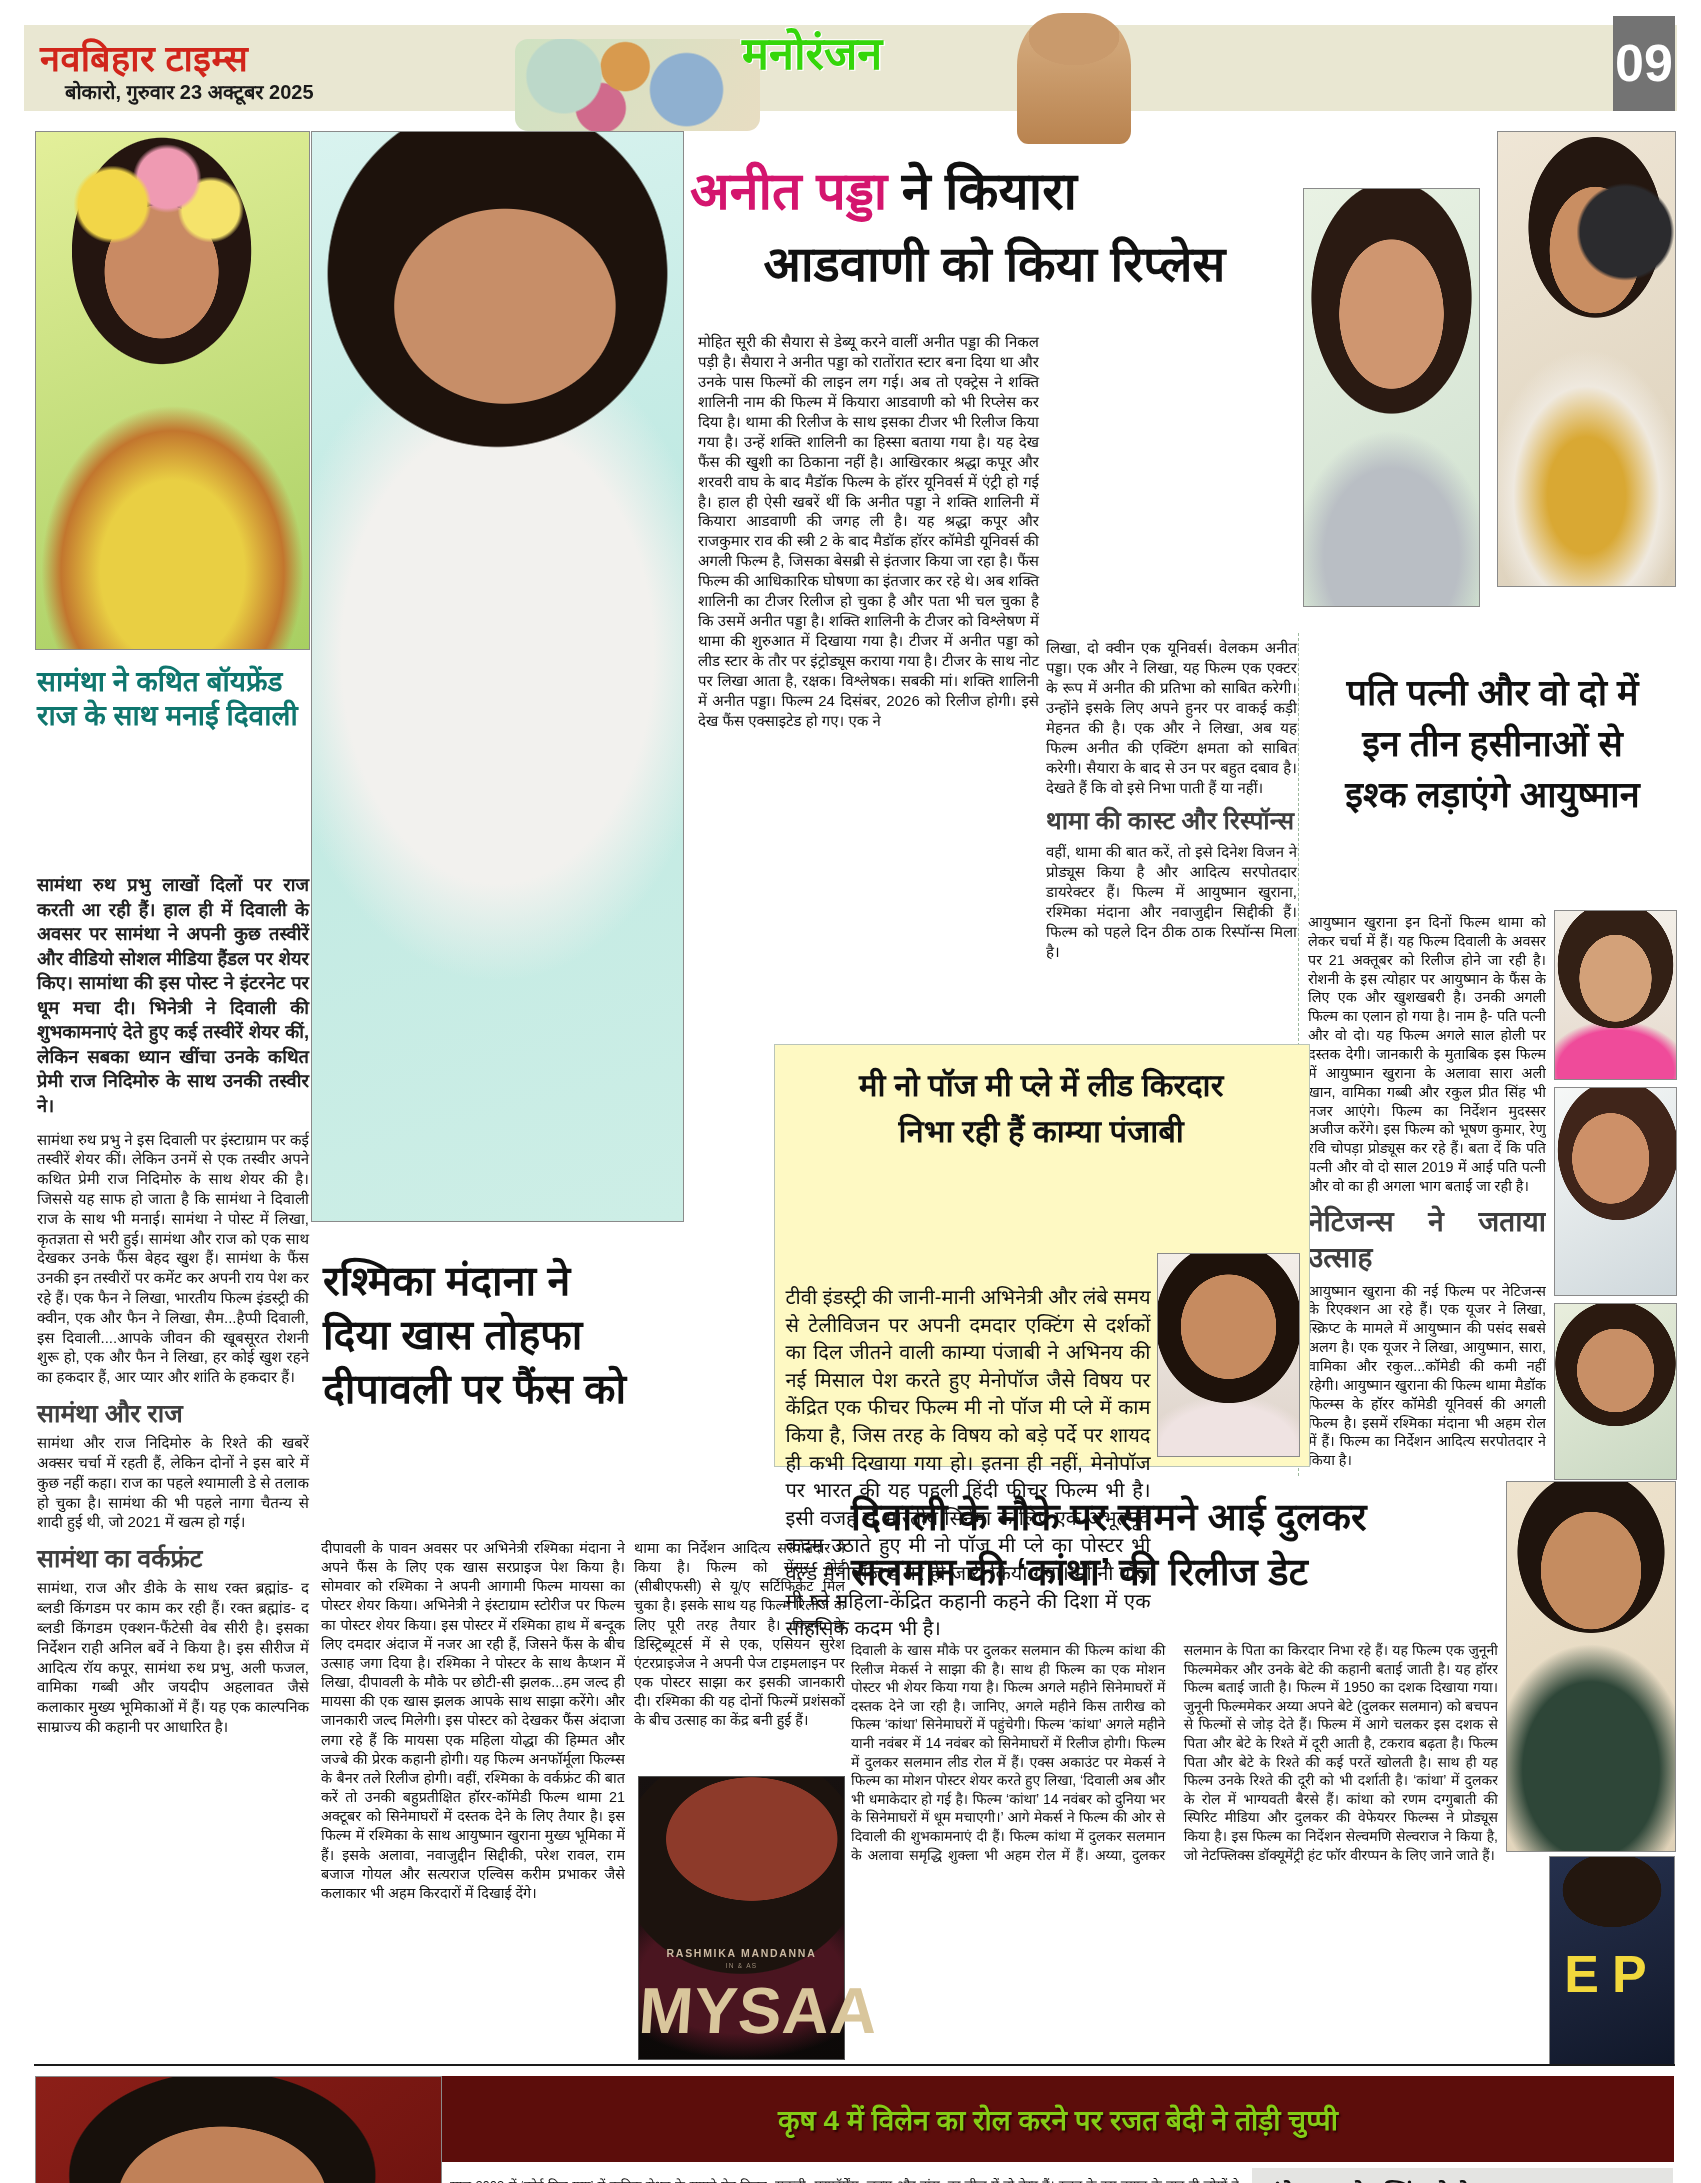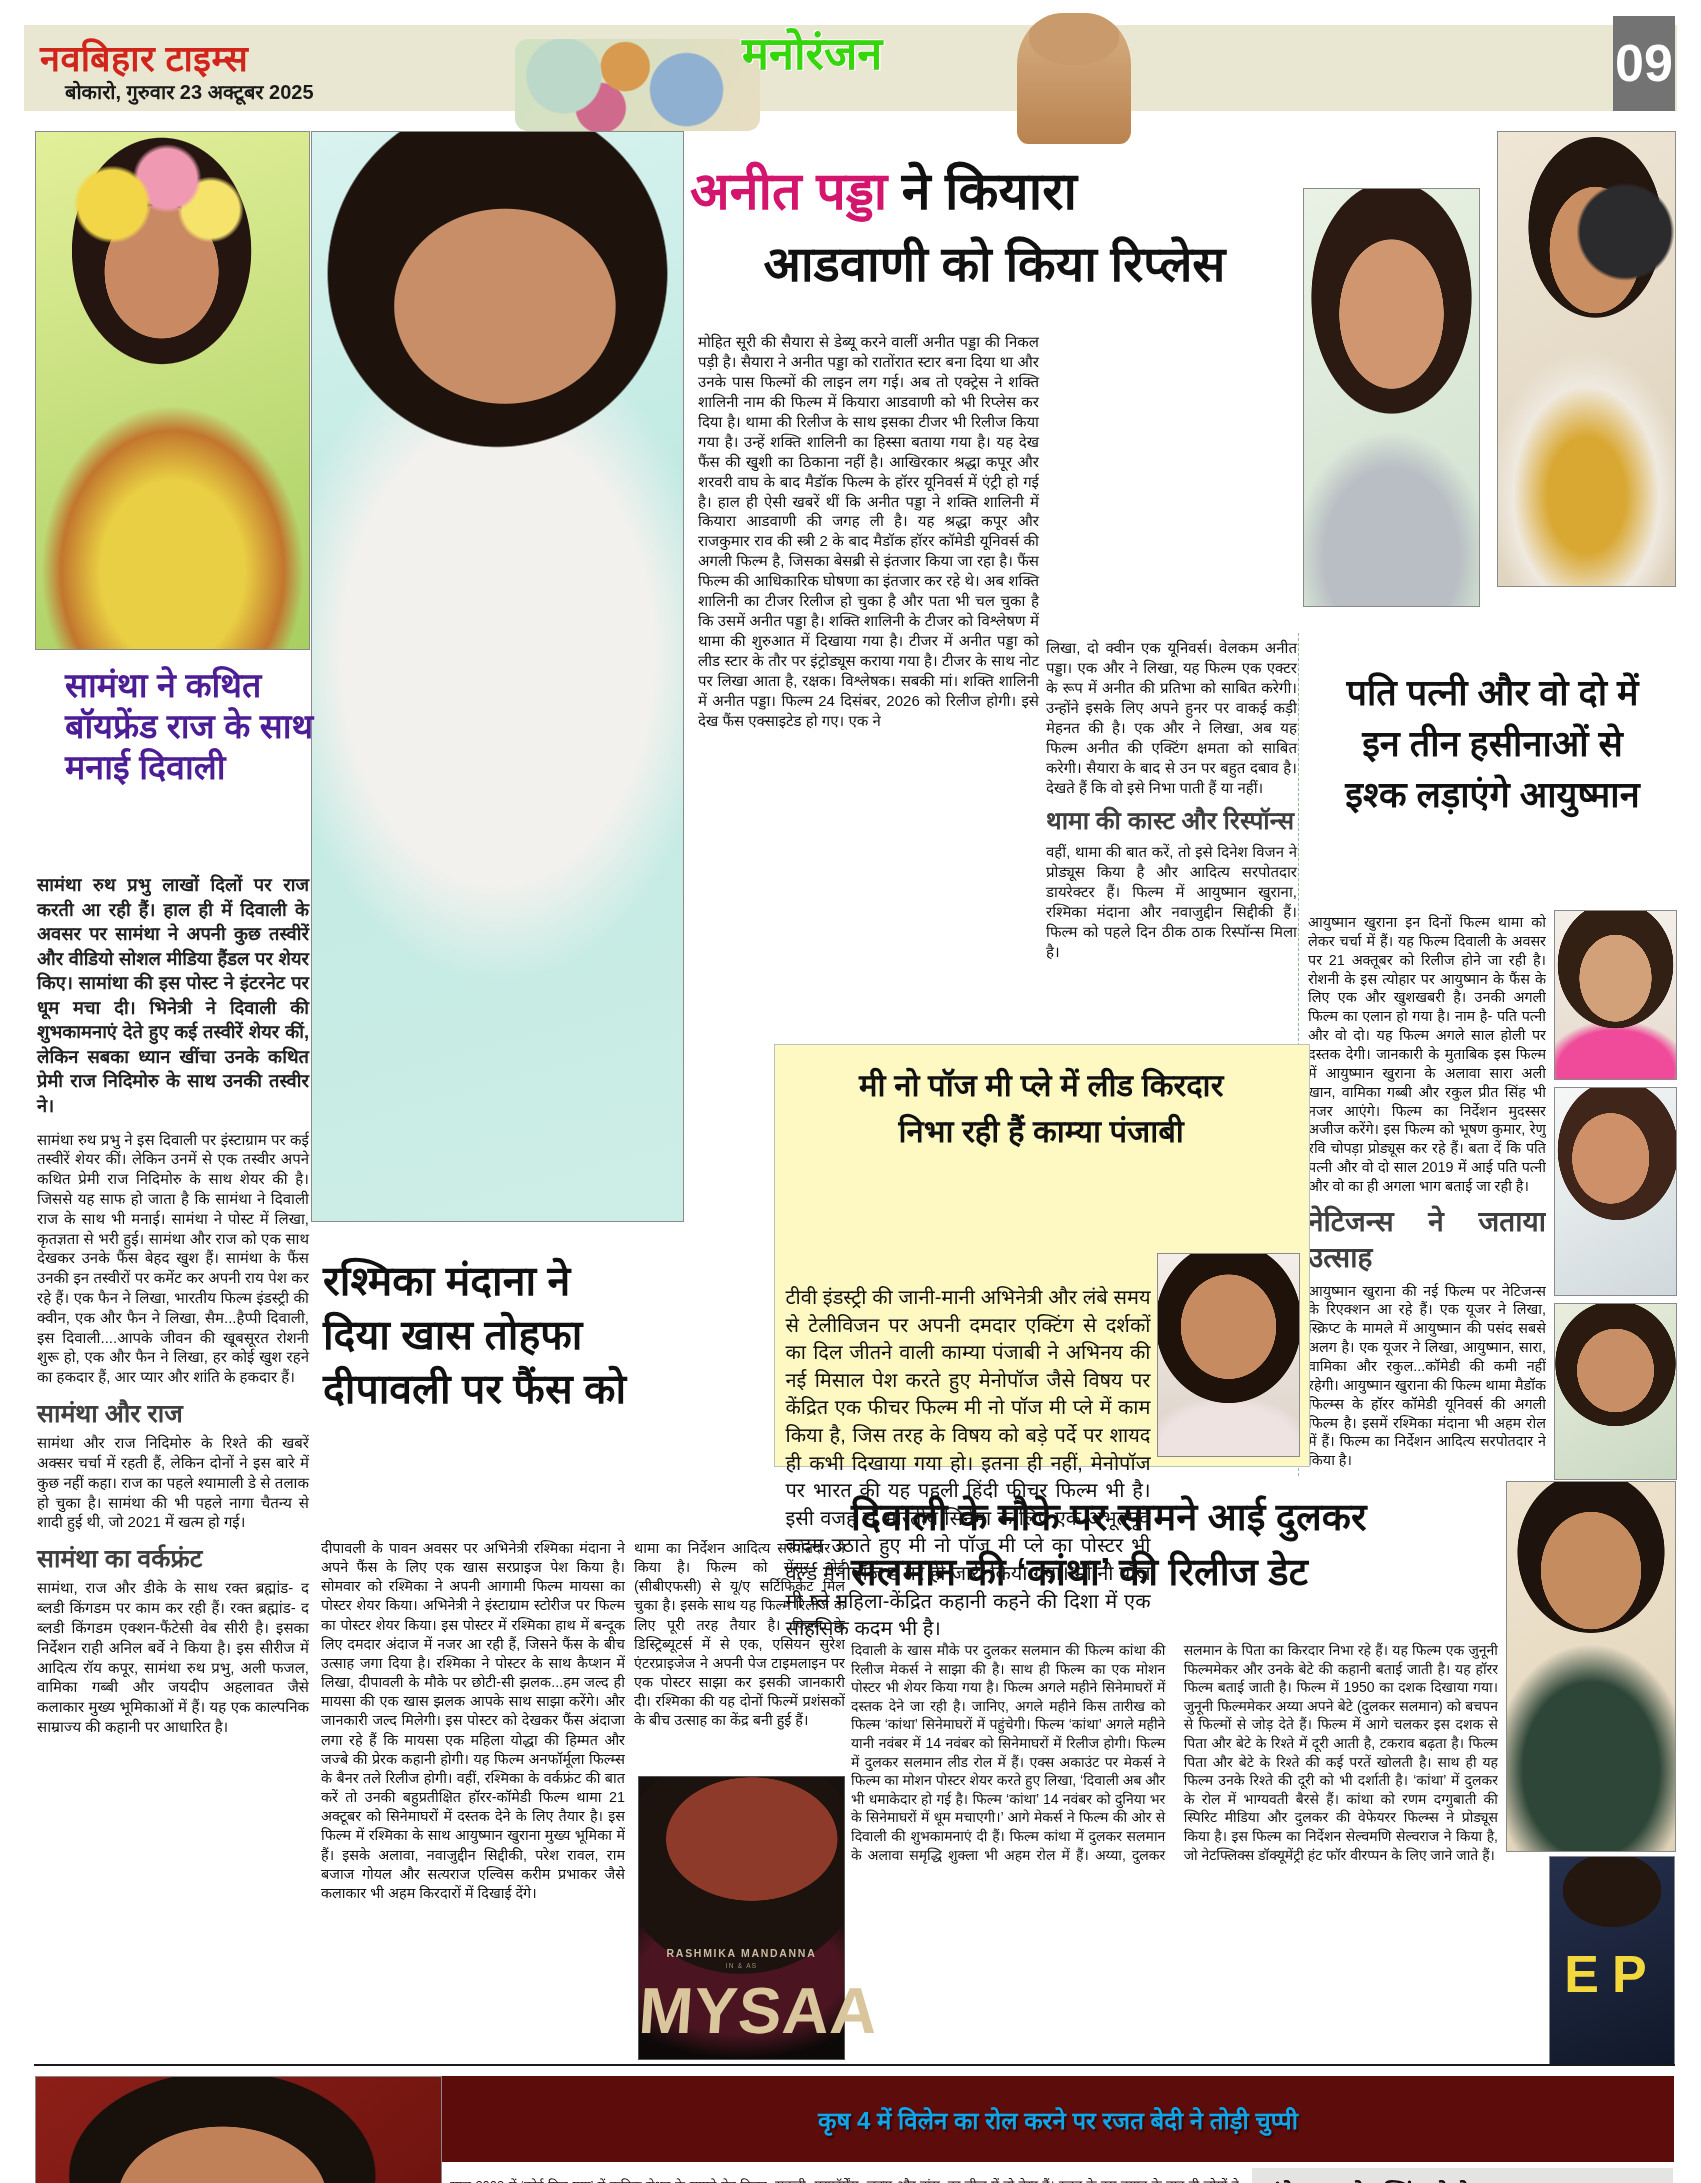--- a/index.html
+++ b/index.html
@@ -94,31 +94,31 @@
   .rajat-photo{left:35px;top:2076px;width:405px;height:615px;
      background:radial-gradient(ellipse 26% 12% at 46% 20%,#c08158 0 99%,transparent 100%),
        radial-gradient(ellipse 38% 17% at 46% 16%,#17100b 0 99%,transparent 100%),
        radial-gradient(ellipse 60% 40% at 50% 70%,#141414 0 60%,transparent 100%),
        linear-gradient(140deg,#8c1f18 0%,#6e130f 50%,#4f0d0a 100%);}
   
   .main-hl{left:690px;top:154px;width:609px;font-weight:bold;line-height:1.45;}
   .main-hl .l1{font-size:52px;}
   .main-hl .accent{color:#d4156e;}
   .main-hl .l2{font-size:49px;text-align:center;}
-  .sam-hl{left:37px;top:665px;width:275px;font-size:34px;font-weight:bold;line-height:1.2;color:#4c1d95;margin-left:28px;}
+  .sam-hl{left:37px;top:665px;width:275px;font-size:28px;font-weight:bold;line-height:1.2;color:#0f766e;}
   .ayush-hl{left:1309px;top:667px;width:367px;font-weight:bold;font-size:36px;line-height:1.42;text-align:center;}
   .kamya-box{left:774px;top:1044px;width:534px;height:421px;border:1.3px solid #b9c4b9;background:#fef9c3;}
   .kamya-hl{position:absolute;left:8.7px;top:17.5px;width:515px;text-align:center;
      font-size:31px;font-weight:bold;line-height:1.5;}
   .kamya-body{position:absolute;left:10.5px;top:199px;width:365px;font-size:20px;line-height:1.38;text-align:justify;margin-top:40px;}
   .rash-hl{left:323px;top:1254px;width:454px;font-size:41px;font-weight:bold;line-height:1.32;}
   .dul-hl{left:851px;top:1490px;width:653px;font-size:38px;font-weight:bold;line-height:1.45;}
   .maroon{left:442px;top:2076px;width:1232px;height:86px;background:#5c0d0b;
      display:flex;align-items:center;justify-content:center;}
-  .maroon span{color:#0ea5e9;font-size:24px;font-weight:bold;text-shadow:1.7px 1.7px 1.7px #2c0505;white-space:nowrap;}
+  .maroon span{color:#84cc16;font-size:28px;font-weight:bold;text-shadow:1.7px 1.7px 1.7px #2c0505;white-space:nowrap;}
   .gray-box{left:1252px;top:2168px;width:421px;height:221px;background:#e4e4e2;padding:0;}
   .gray-hl{position:absolute;left:13px;top:7.9px;width:393px;font-size:23px;font-weight:bold;}
   
   .main-col1{left:698px;top:332px;width:341px;height:681px;font-size:15px;line-height:1.33;text-align:justify;}
   .main-col2{left:1046px;top:638px;width:251px;height:376px;font-size:15px;line-height:1.33;text-align:justify;}
   .sam-col{left:37px;top:873px;width:272px;height:1188px;}
   .sam-lead{font-size:18.3px;line-height:1.34;font-weight:bold;color:#222;text-align:justify;}
   .sam-p{font-size:15px;line-height:1.32;text-align:justify;margin-top:11.4px;}
   .sam-sub{font-size:25px;}
   .ayush-col{left:1308px;top:913px;width:238px;height:565px;font-size:14.4px;line-height:1.31;text-align:justify;overflow:hidden;}

